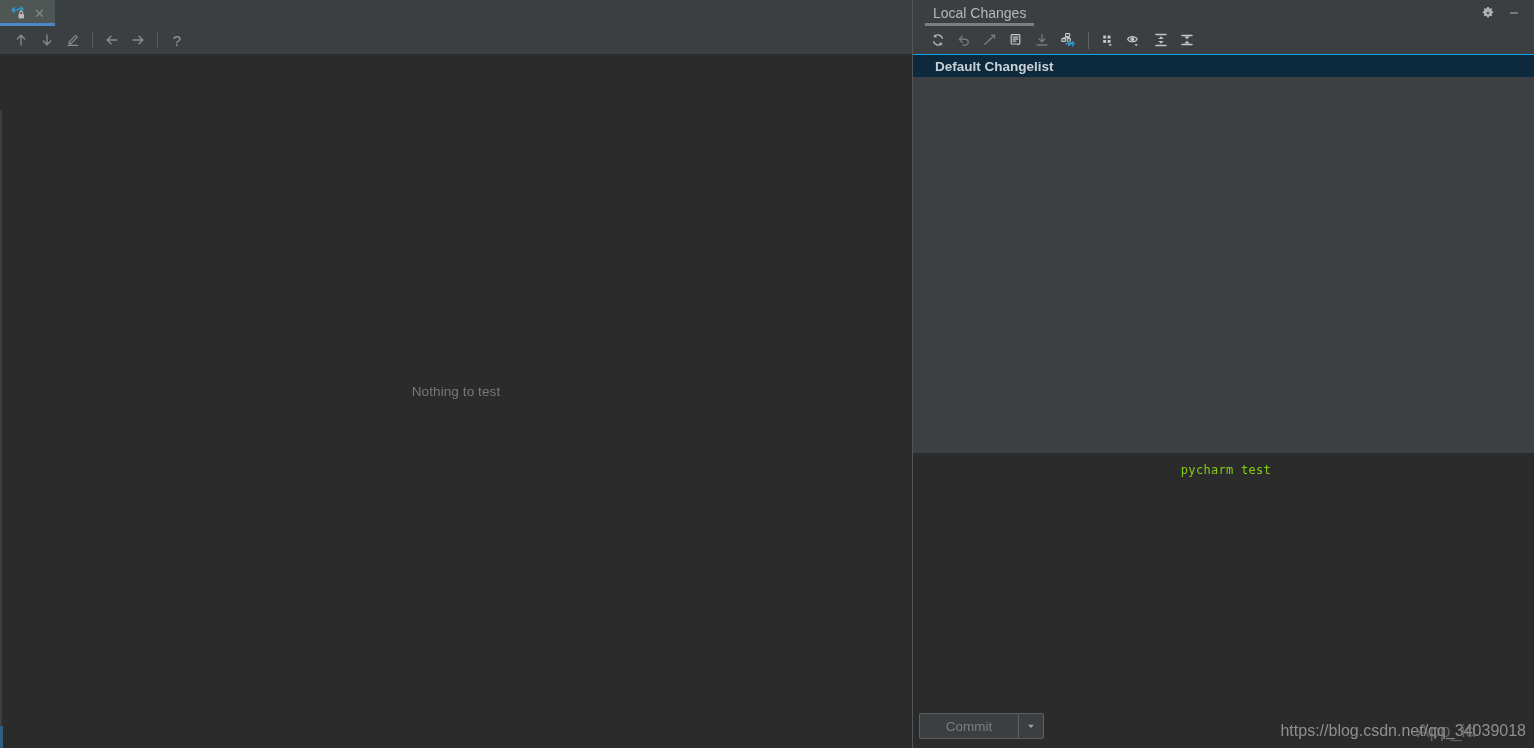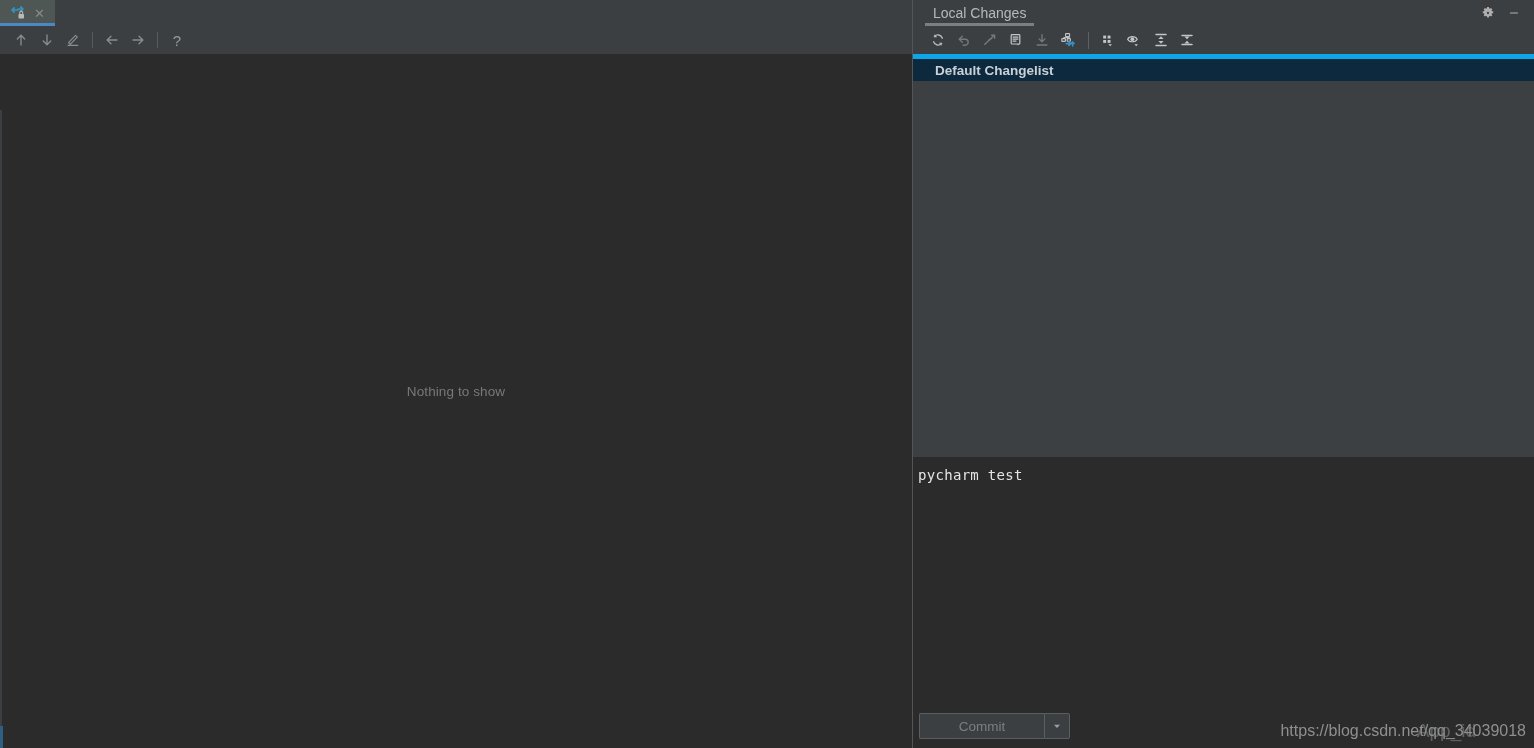--- a/index.html
+++ b/index.html
@@ -202,21 +202,21 @@
     width: 1px;
     height: 17px;
     background: #5d6164;
     margin: 0 7px;
   }
 
   .changelist-area {
     position: relative;
     background: #3c4043;
     flex: 0 0 398px;
-    border-top: 5px solid #0ea5e9;
+    border-top: 1px solid #0ea5e9;
     overflow: hidden;
   }
   .changelist-row {
     height: 22px;
     background: #0d293e;
     display: flex;
     align-items: center;
     padding-left: 22px;
     box-sizing: border-box;
   }
@@ -229,45 +229,46 @@
   .commit-msg-area {
     position: relative;
     flex: 1;
     background: #2b2b2b;
     border-top: 1px solid #2b2b2b;
     padding: 9px 0 0 5px;
     box-sizing: border-box;
   }
   .commit-msg-text {
     font-family: "DejaVu Sans Mono", monospace;
-    font-size: 14px;
-    color: #e5e5e5;
+    font-size: 12px;
+    color: #84cc16;
     white-space: pre;
     letter-spacing: 0.3px;
+    text-align: center;
   }
 
   .commit-bar {
     position: absolute;
     left: 0;
     bottom: 0;
     width: 100%;
     height: 44px;
     display: flex;
     align-items: center;
     padding-left: 6px;
     box-sizing: border-box;
   }
   .commit-btn-group {
     display: flex;
     align-items: stretch;
     height: 26px;
   }
   .commit-btn {
     min-width: 86px;
-    padding: 0 19px;
+    padding: 0 6px;
     border: 1px solid #5a5f62;
     border-right: none;
     background: #3b3f41;
     color: #7a7f82;
     font-size: 13.5px;
     display: flex;
     align-items: center;
     justify-content: center;
     border-radius: 2px 0 0 2px;
   }
@@ -353,21 +354,21 @@
       </div>
       <div class="tsep"></div>
       <div class="tbtn">
         <span class="qmark">?</span>
       </div>
     </div>
 
     <div class="left-body">
       <div class="left-edge-line"></div>
       <div class="left-edge-marker"></div>
-      <div class="nothing-to-show">Nothing to show</div>
+      <div class="nothing-to-show">Nothing to test</div>
     </div>
   </div>
 
   <div class="right-panel">
 
     <div class="right-tabbar">
       <div class="tab-local-changes">
         <span>Local Changes</span>
       </div>
       <div class="win-controls">

